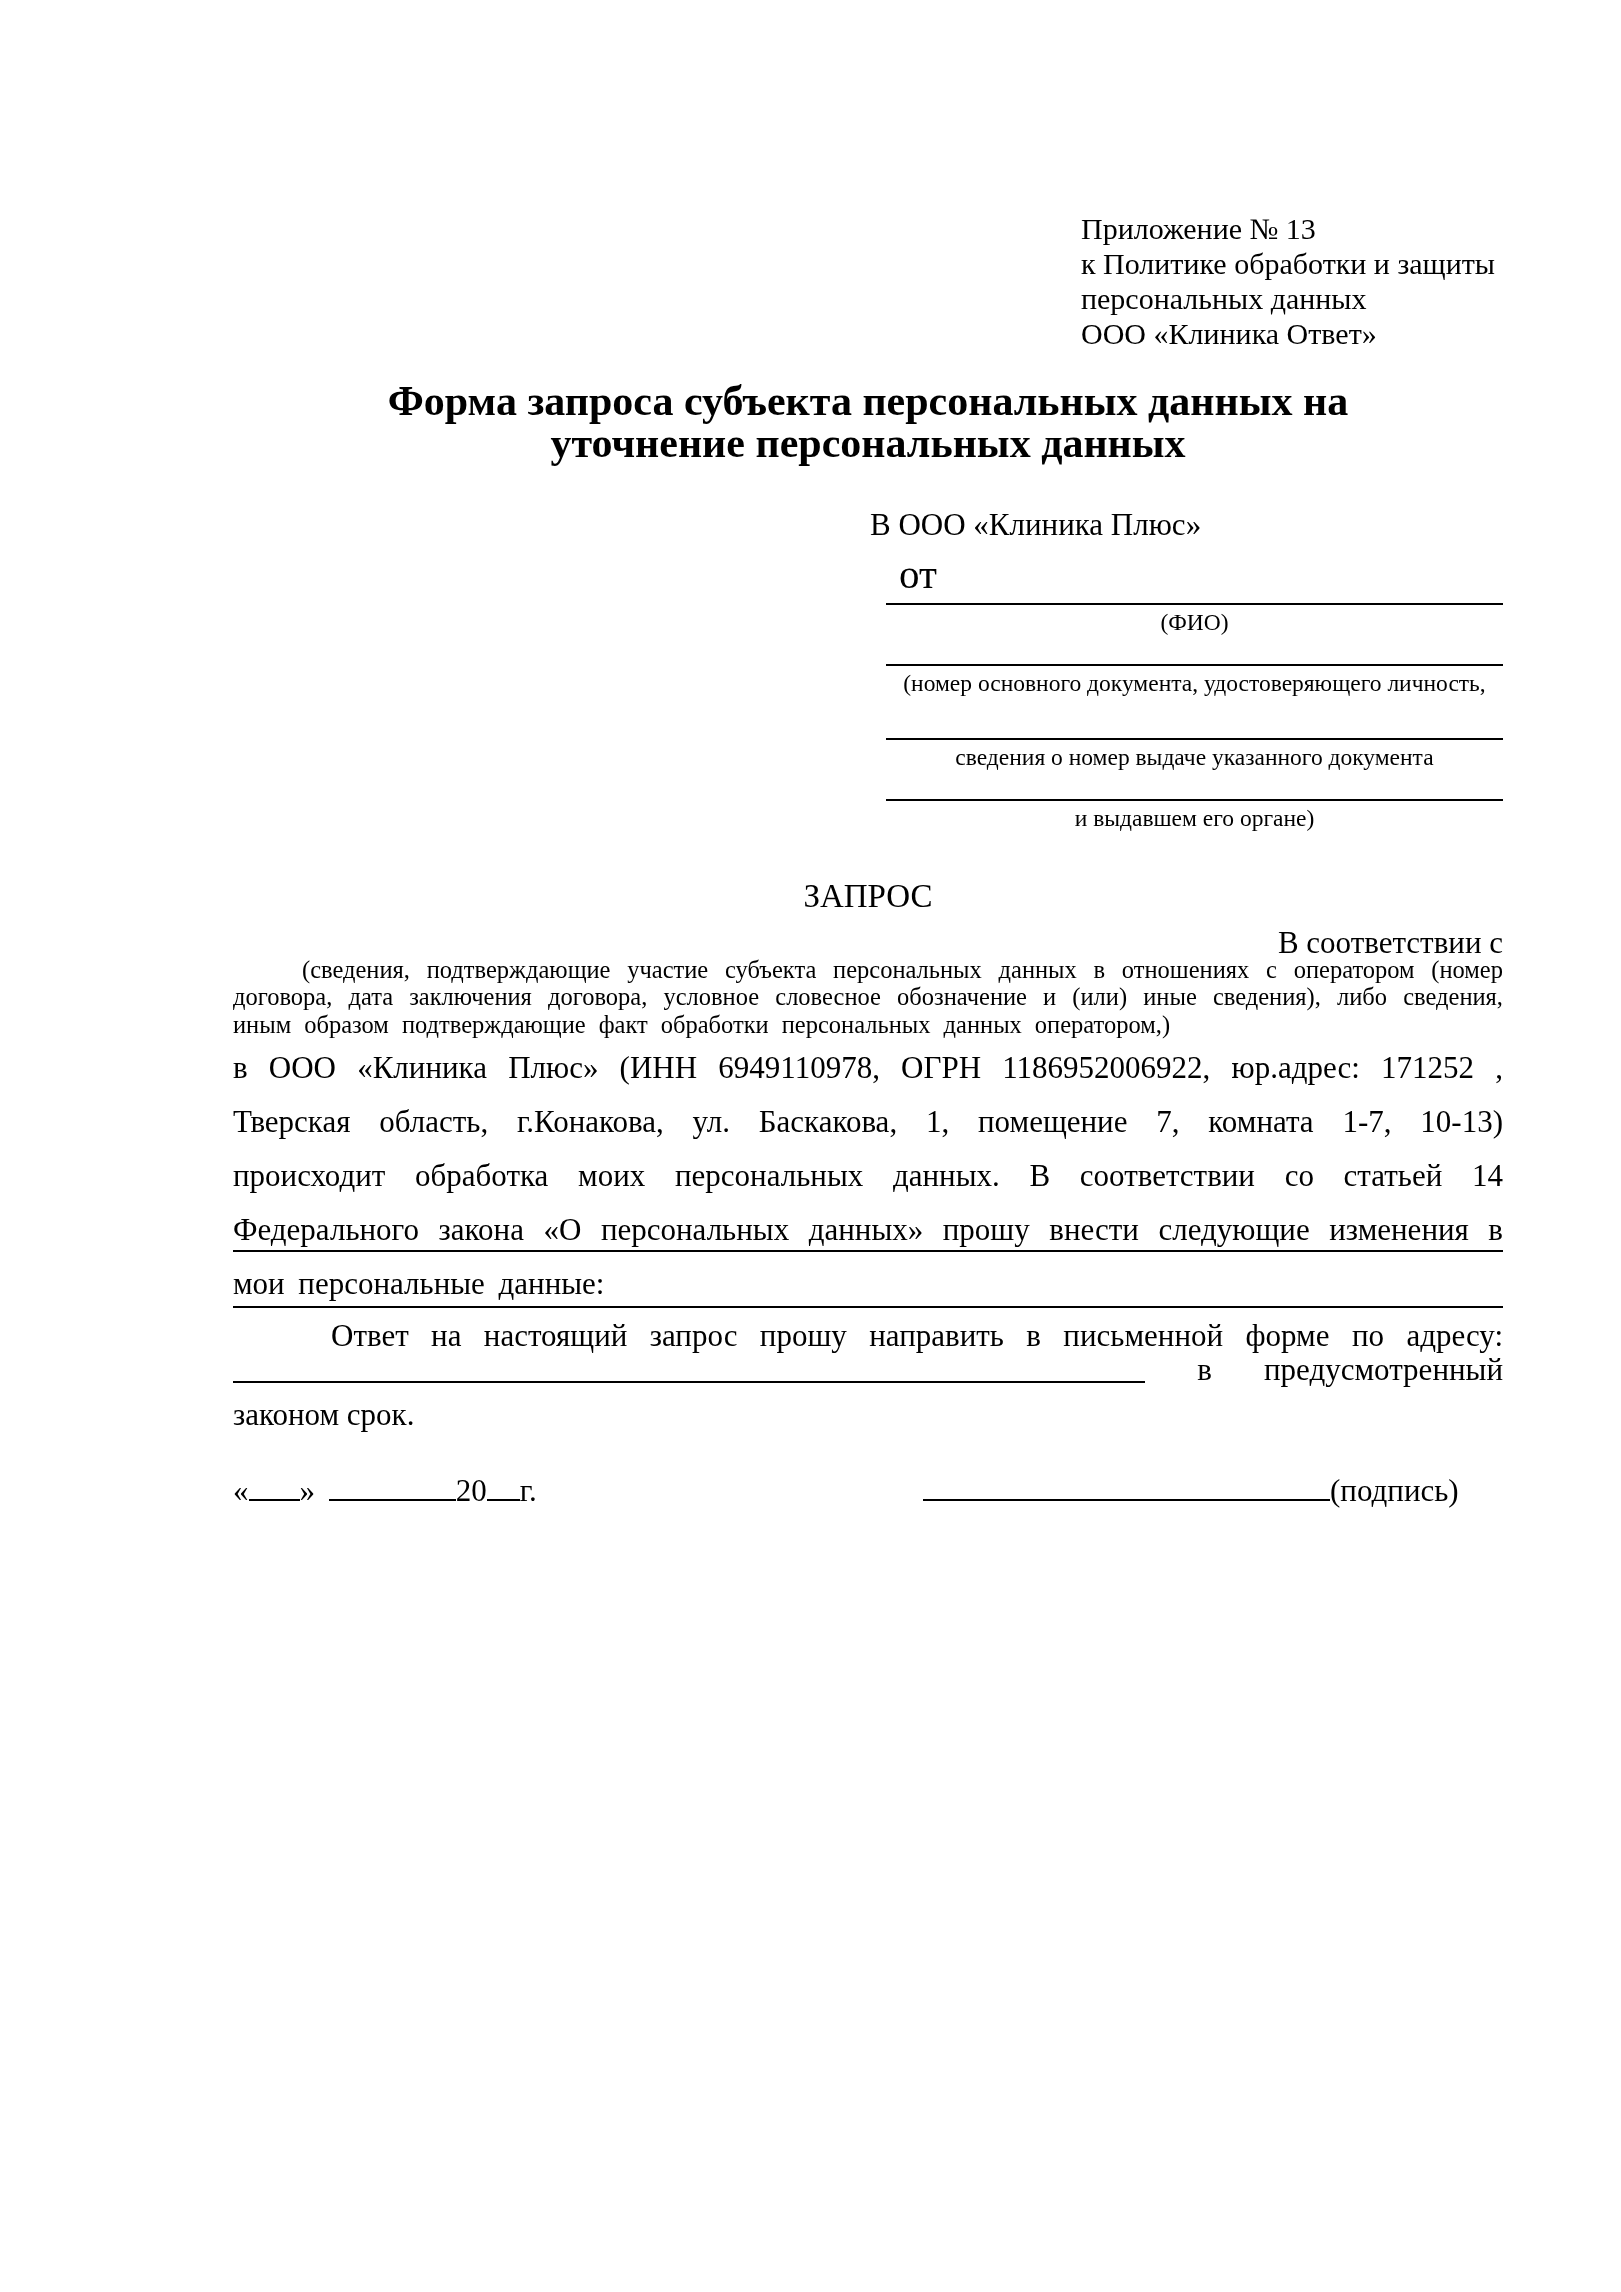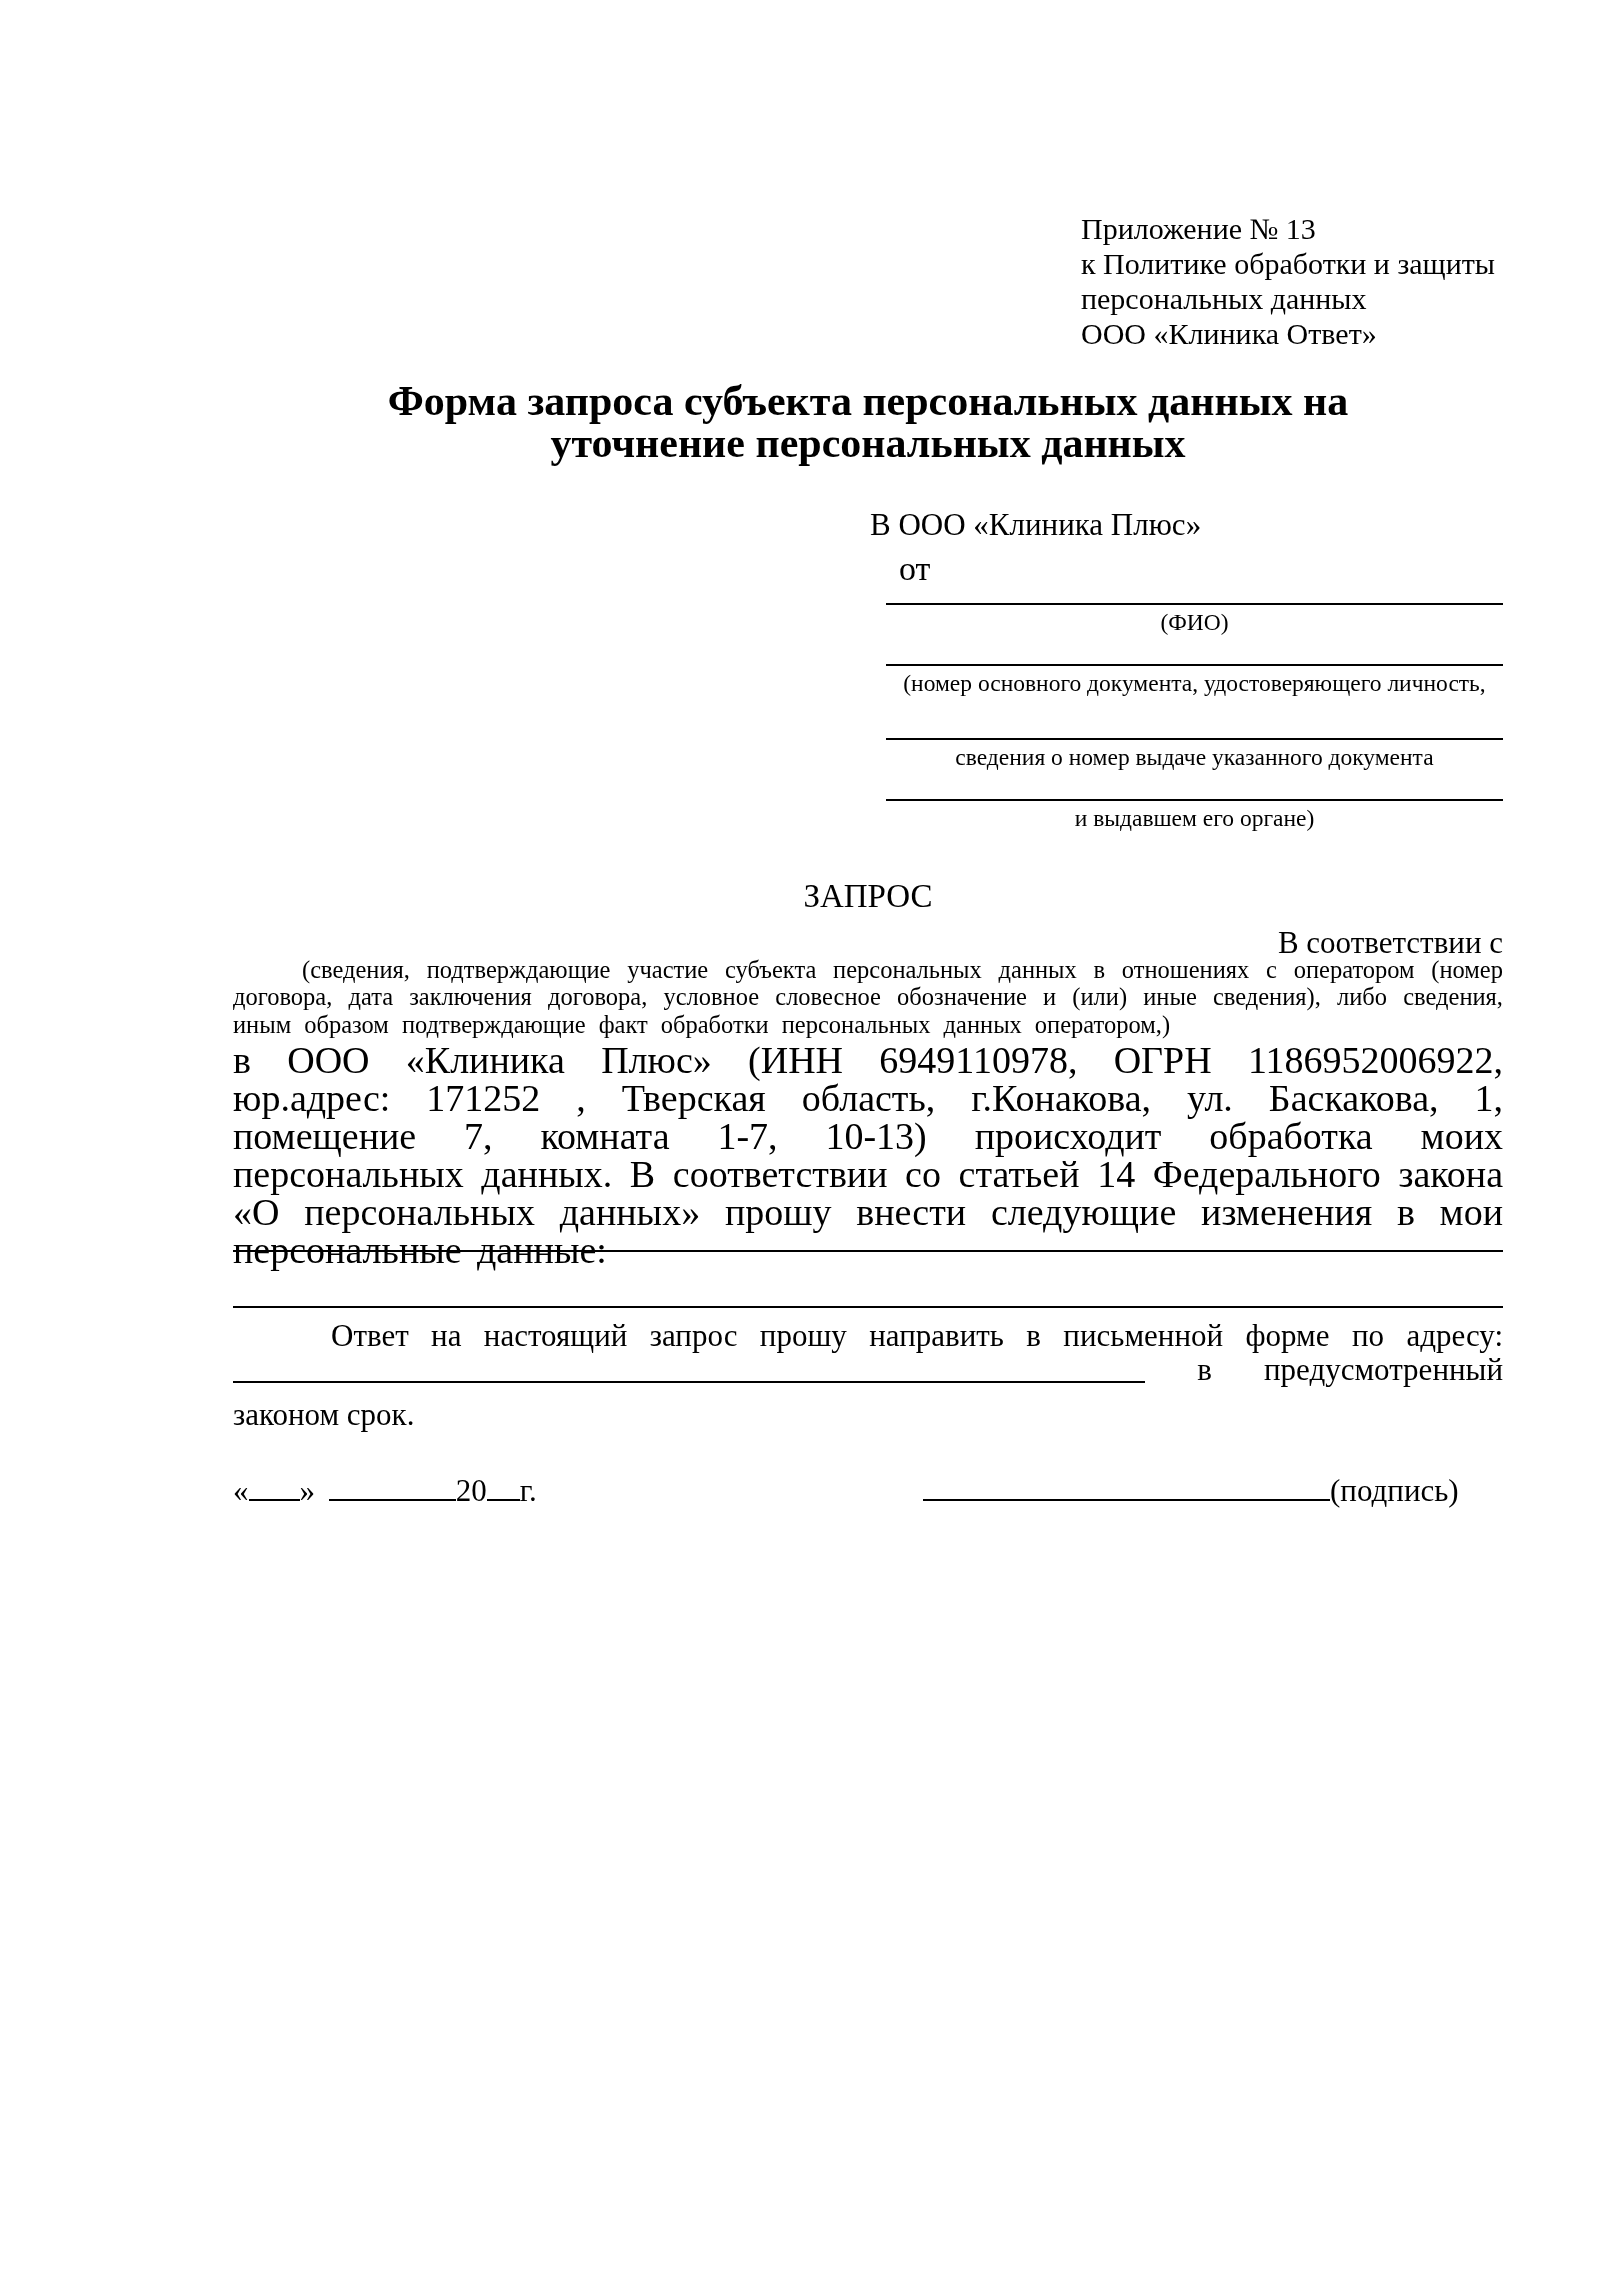--- a/index.html
+++ b/index.html
@@ -50,21 +50,21 @@
     left: 870px;
     top: 478px;
     font-size: 31px;
     white-space: nowrap;
     text-align: center;
   }
   .addressee-from {
     position: absolute;
     left: 899px;
     top: 521px;
-    font-size: 34px;
+    font-size: 41px;
   }
   .field-line {
     position: absolute;
     left: 886px;
     width: 617px;
     height: 0;
     border-bottom: 2px solid #000;
   }
   .field-caption {
     position: absolute;
@@ -122,22 +122,22 @@
     text-indent: 69px;
     word-spacing: 6.9px;
   }
 
   
   .body-par {
     position: absolute;
     left: 233px;
     top: 1012px;
     width: 1270px;
-    font-size: 38px;
-    line-height: 38px;
+    font-size: 31px;
+    line-height: 54px;
     text-align: justify;
     word-spacing: 5.9px;
   }
 
   
   .blank-row {
     position: absolute;
     left: 233px;
     width: 1270px;
     height: 0;

